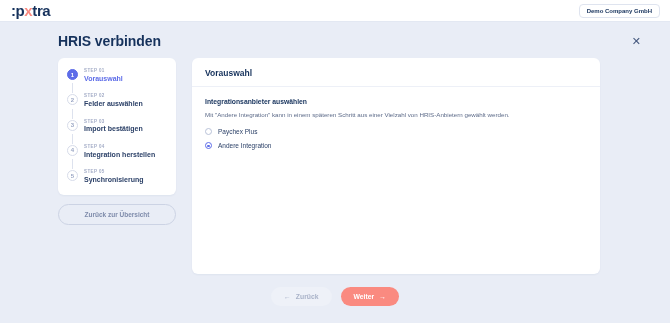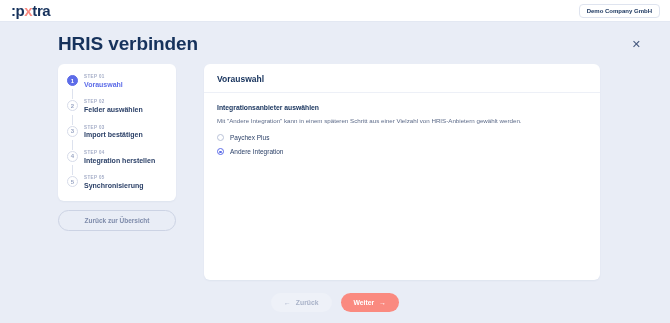--- a/index.html
+++ b/index.html
@@ -50,37 +50,37 @@
   }
 
   
   .page-head {
     display: flex;
     align-items: center;
     justify-content: space-between;
     padding: 11px 25px 0 58px;
   }
   .page-title {
-    font-size: 19px;
+    font-size: 14px;
     font-weight: 700;
     color: #16325c;
     letter-spacing: -0.1px;
   }
   .close-x {
     font-size: 11px;
     color: #44577d;
     line-height: 1;
     cursor: pointer;
     padding: 2px 4px;
   }
 
   
   .wizard {
     display: flex;
-    gap: 28px;
+    gap: 16px;
     padding: 9px 70px 0 58px;
     align-items: flex-start;
   }
   .left-col {
     width: 118px;
     flex: 0 0 118px;
   }
 
   .steps-card {
     background: #fff;

